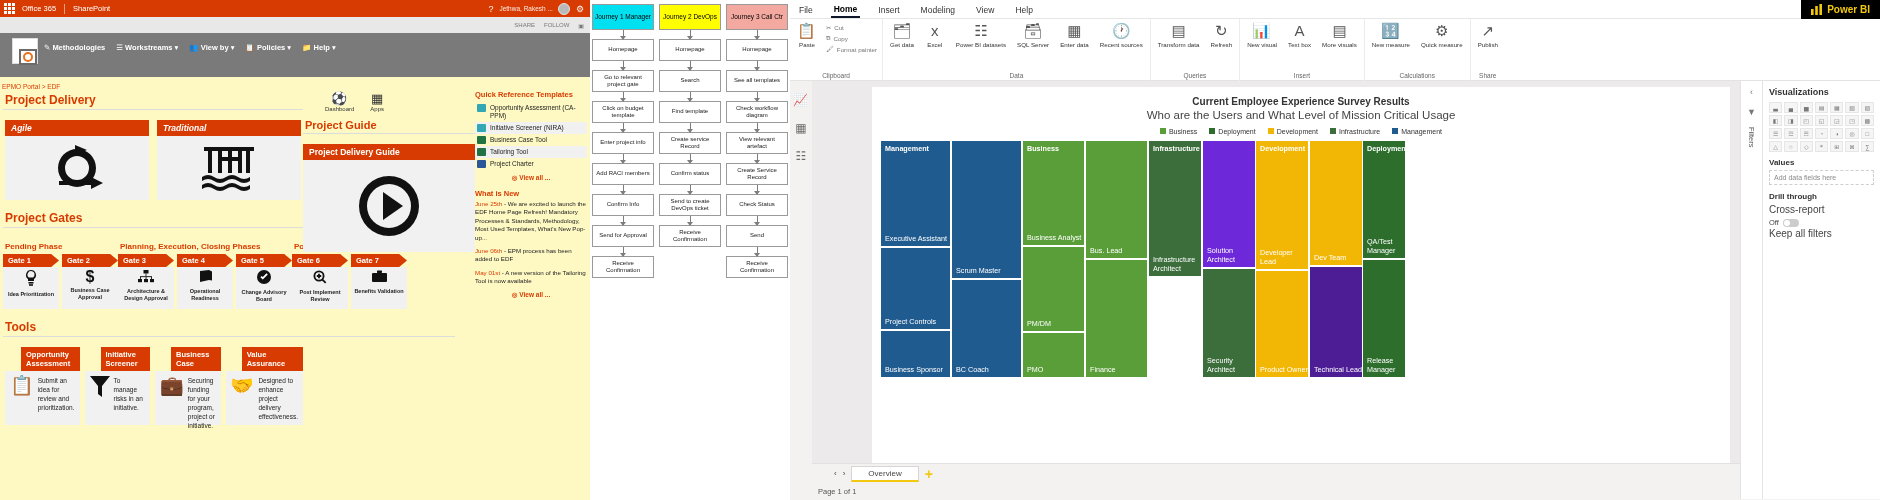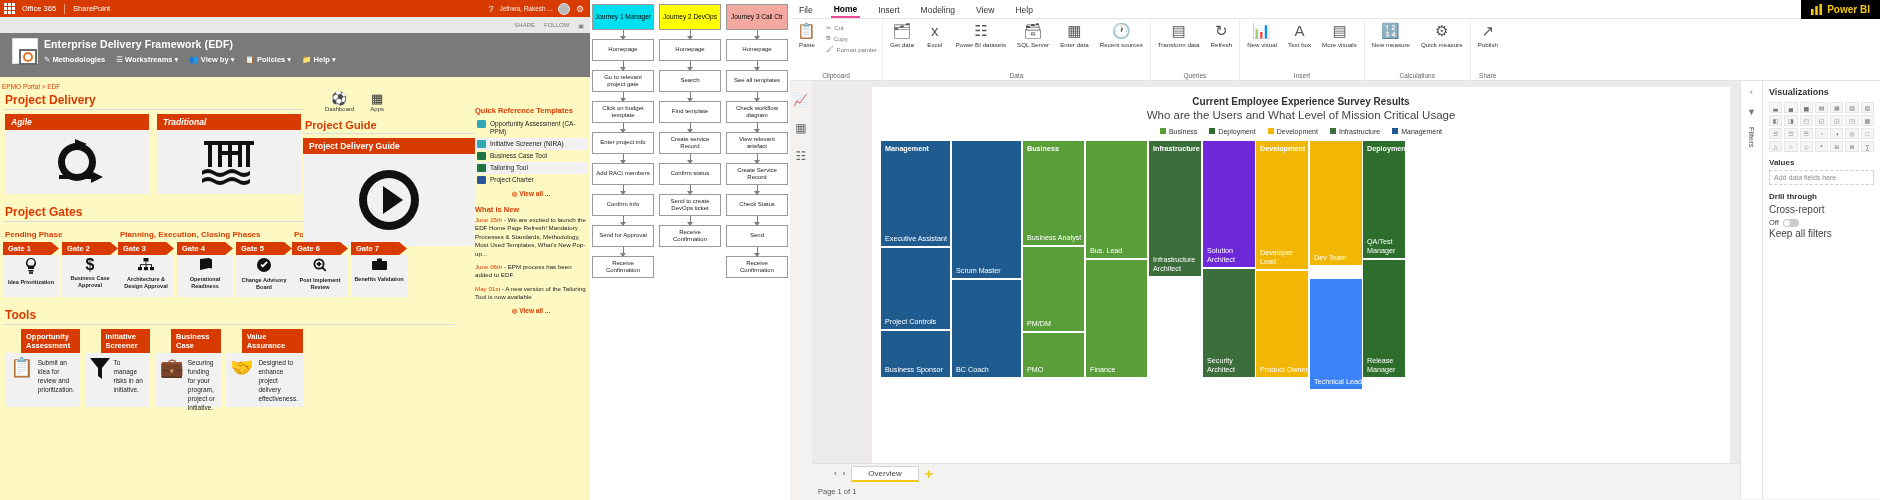--- a/index.html
+++ b/index.html
@@ -34,21 +34,21 @@
   .sp-nav { margin-left:34px; margin-top:5px; display:flex; gap:11px; font-size:7.5px; }
   .sp-nav span { white-space:nowrap; }
   .crumb { color:#d83b01; font-size:6.5px; padding:6px 0 0 2px; }
 
   .sp-body { display:flex; padding:0 3px; }
   .col-l { width:300px; }
   .col-m { width:172px; }
   .col-r { width:112px; }
 
   .h-sec { color:#d83b01; font-weight:bold; font-size:12px; padding:3px 0 2px 2px;
-      border-bottom:1px solid #ddd; margin-bottom:4px; }
+      border-bottom:1px solid #ddd; margin-bottom:10px; }
   .h-sec.small { font-size:11px; }
 
   .cards2 { display:flex; gap:8px; padding:0 2px;font-style:italic; }
   .card { flex:1; }
   .card .chead { background:#d83b01; color:#fff; font-weight:bold; font-size:8.5px;
       padding:3px 6px; }
   .card .cbody { background:#f1f1f1; height:64px; display:flex; align-items:center;
       justify-content:center; }
 
   .sublab { color:#d83b01; font-weight:bold; font-size:8px; margin:4px 0 3px 2px; }
@@ -63,21 +63,21 @@
       margin-top:3px; color:#222; }
 
   .tools { display:flex; gap:5px; padding-left:2px; }
   .tool { width:113px; }
   .tool .th { background:#d83b01; color:#fff; font-weight:bold; font-size:7.5px; padding:3px 5px;margin-left:16px; }
   .tool .tb { background:#f1f1f1; height:54px; display:flex; gap:4px; padding:5px; }
   .tool .tb .ti { font-size:19px; line-height:19px; color:#111; }
   .tool .tb .td { font-size:6.5px; line-height:9px; color:#222; }
 
   .pg-guide .cbody { height:92px; }
-  .qrt-title { color:#d83b01; font-weight:bold; font-size:7.5px; margin-bottom:3px;margin-top:16px; }
+  .qrt-title { color:#d83b01; font-weight:bold; font-size:7.5px; margin-bottom:3px; }
   .qrt-row { display:flex; gap:4px; align-items:flex-start; font-size:6.5px; padding:2px 2px;
       line-height:8px; color:#222; }
   .qrt-row.alt { background:#f1f1f1; }
   .qrt-ic { width:9px; height:8px; flex:0 0 9px; border-radius:1px; }
   .qrt-ic.pic { background:#34a7b5; }
   .qrt-ic.xls { background:#217346; }
   .qrt-ic.wrd { background:#2b579a; }
   .viewall { color:#d83b01; font-weight:bold; font-size:6.5px; text-align:center; margin-top:4px; }
   .wn-title { color:#d83b01; font-weight:bold; font-size:7.5px; margin:7px 0 2px; }
   .wn-p { font-size:6.2px; line-height:8.4px; color:#222; margin-bottom:5px; }
@@ -99,21 +99,21 @@
   .jarrow::after { content:""; position:absolute; left:-2.5px; bottom:-1px;
       border-left:3px solid transparent; border-right:3px solid transparent;
       border-top:4px solid #7d7d7d; }
 
   
   #pbi { position:absolute; left:790px; top:0; width:1090px; height:500px; background:#f3f2f1;
       overflow:hidden; }
   .pbi-menu { height:19px; background:#fff; display:flex; align-items:center; font-size:8.5px;
       color:#333; padding-left:6px; gap:15px; border-bottom:1px solid #e6e6e6;}
   .pbi-menu .mi { padding:3px 3px 2px; }
-  .pbi-menu .mi.active { color:#000; border-bottom:2px solid #ec4899; font-weight:bold; }
+  .pbi-menu .mi.active { color:#000; border-bottom:2px solid #0f172a; font-weight:bold; }
   .pbi-brand { margin-left:auto; margin-right:0; background:#000; color:#f2c811;
       font-size:10px; font-weight:bold; padding:5px 10px; display:flex; align-items:center; gap:5px; height:19px;}
   .ribbon { height:62px; background:#fff; display:flex; border-bottom:1px solid #e3e3e3;
       font-size:7px; color:#333; }
   .rgrp { display:flex; flex-direction:column; justify-content:space-between; height:62px;
       border-right:1px solid #ececec; padding:2px 5px 0; }
   .rgrp .items { display:flex; gap:7px; align-items:flex-start; flex:1; }
   .rgrp .glabel { text-align:center; font-size:6.5px; color:#666; padding-bottom:2px; }
   .rbtn { width:auto; min-width:24px; text-align:center; display:flex; flex-direction:column;
       align-items:center; gap:2px; font-size:6.2px; line-height:7.5px; color:#333; padding:2px 2px 0; }
@@ -192,21 +192,20 @@
     </div>
 
     <div class="sp-sub">
       <span>SHARE</span>
       <span>FOLLOW</span>
       <span>▣</span>
     </div>
 
     <div class="sp-hero">
       <div class="logo"></div>
-      <div class="sp-title">Enterprise Delivery Framework (EDF)</div>
       <div class="sp-nav">
         <span>✎ <b>Methodologies</b> </span>
         <span>☰ <b>Workstreams</b> ▾</span>
         <span>👥 <b>View by</b> ▾</span>
         <span>📋 <b>Policies</b> ▾</span>
         <span>📁 <b>Help</b> ▾</span>
       </div>
     </div>
 
     <div class="crumb">EPMO Portal &gt; EDF</div>
@@ -708,21 +707,21 @@
               <div class="tile" style="left: 375px; top: 0px; width: 54px; height: 130px; background: rgb(242, 183, 5);">
                 <span class="tl-top">Development</span>
                 <span class="tl-bot">Developer Lead</span>
               </div>
               <div class="tile" style="left: 375px; top: 130px; width: 54px; height: 108px; background: rgb(242, 183, 5);">
                 <span class="tl-bot">Product Owner</span>
               </div>
               <div class="tile" style="left: 429px; top: 0px; width: 54px; height: 126px; background: rgb(242, 183, 5);">
                 <span class="tl-bot">Dev Team</span>
               </div>
-              <div class="tile" style="left: 429px; top: 138px; width: 54px; height: 112px; background: #3b82f6;">
+              <div class="tile" style="left: 429px; top: 126px; width: 54px; height: 112px; background: #4c1d95;">
                 <span class="tl-bot">Technical Lead</span>
               </div>
               <div class="tile" style="left: 482px; top: 0px; width: 44px; height: 119px; background: rgb(45, 110, 45);">
                 <span class="tl-top">Deployment</span>
                 <span class="tl-bot">QA/Test Manager</span>
               </div>
               <div class="tile" style="left: 482px; top: 119px; width: 44px; height: 119px; background: rgb(45, 110, 45);">
                 <span class="tl-bot">Release Manager</span>
               </div>
             </div>

